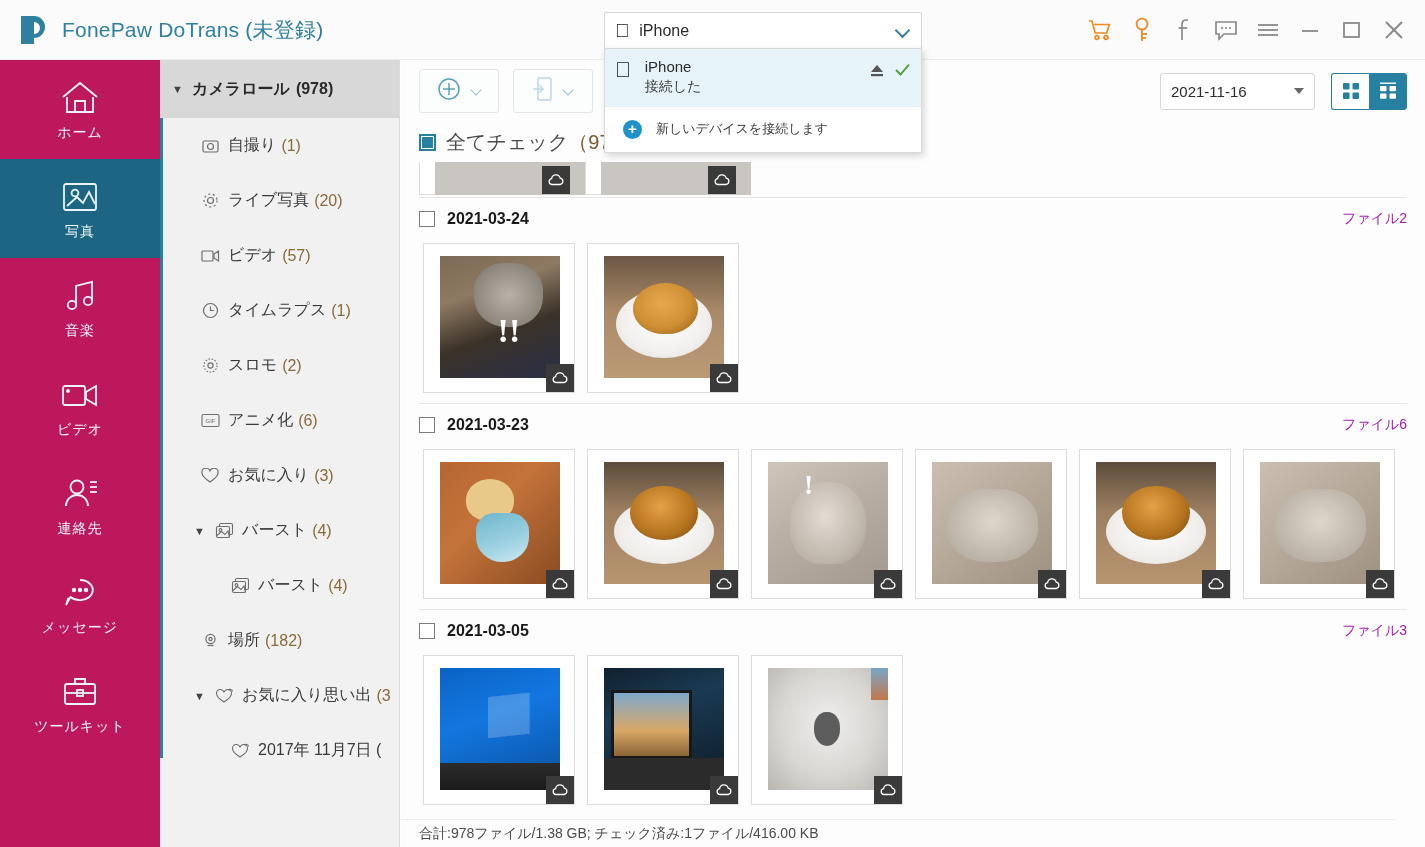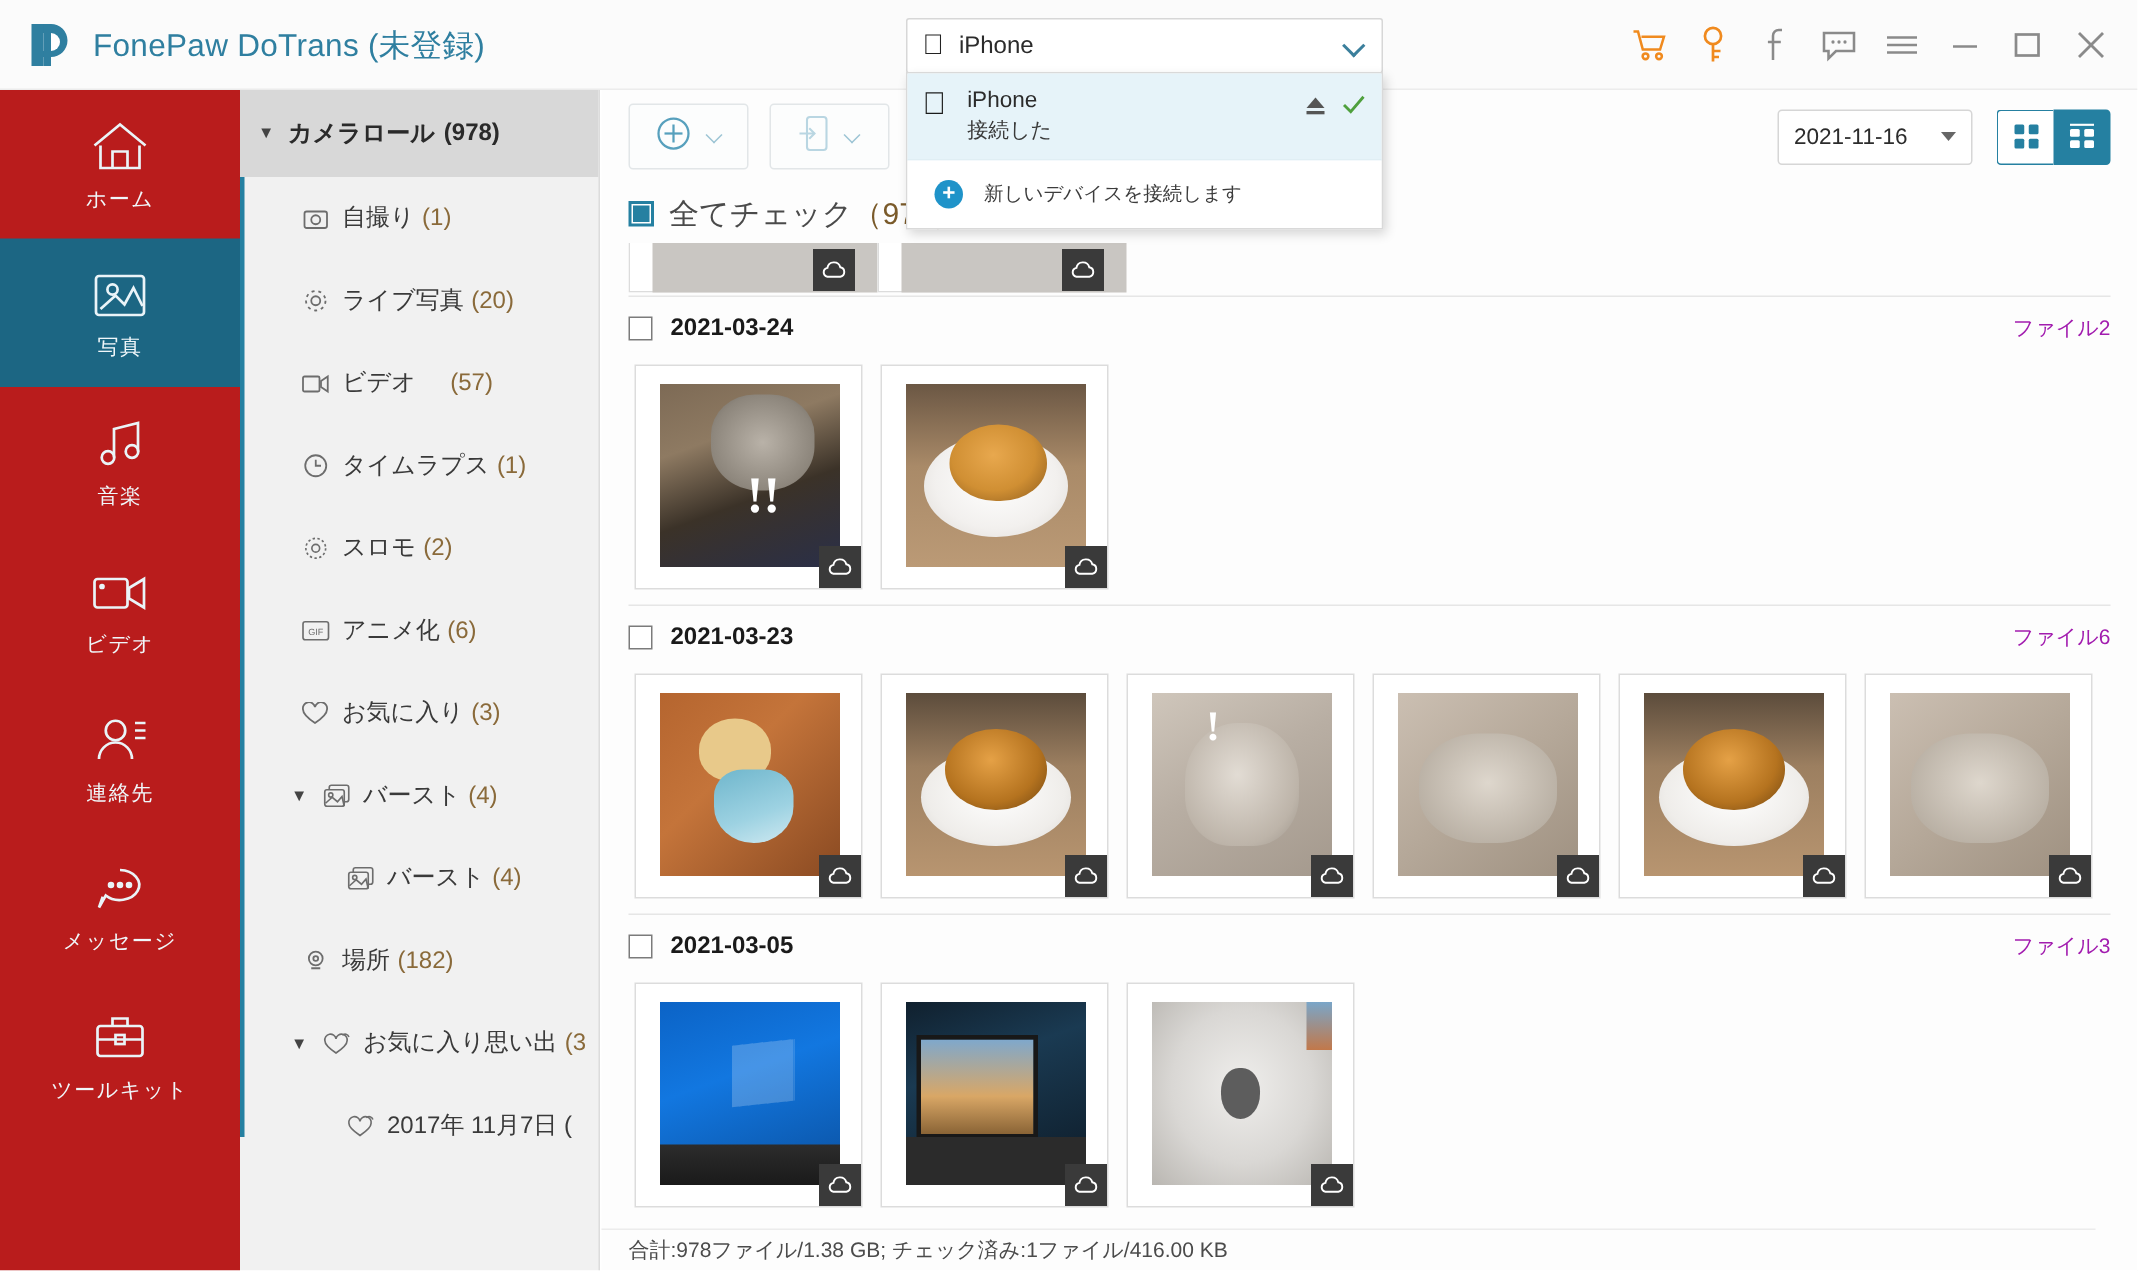--- a/index.html
+++ b/index.html
@@ -78,21 +78,21 @@
     display: flex; align-items: center; gap: 0px;
   }
   .wbtn {
     width: 42px; height: 46px; display: flex; align-items: center; justify-content: center;
   }
   .wbtn svg { display: block; }
 
   
   .leftnav {
     position: absolute; left: 0; top: 60px; width: 160px; height: 787px;
-    background: #b91c1c;
+    background: #be185d;
   }
   .nav-item {
     height: 99px; display: flex; flex-direction: column;
     align-items: center; justify-content: center; gap: 6px;
     color: #eaf4f8;
   }
   .nav-item.selected { background: #1c6683; }
   .nav-label { font-size: 14px; letter-spacing: 1px; color: #f0f7fa; }
   .nav-icon { height: 40px; display: flex; align-items: center; }
 
@@ -150,21 +150,21 @@
     width: 11px; height: 11px; position: relative;
   }
   .tb-btn .mini-chev::after {
     content: ""; position: absolute; left: 0; top: 0;
     width: 7px; height: 7px;
     border-right: 1.6px solid #9cc4d4; border-bottom: 1.6px solid #9cc4d4;
     transform: rotate(45deg);
   }
   .spacer { flex: 1; }
   .date-select {
-    height: 37px; width: 130px; border: 1px solid #d6d6d6; border-radius: 3px;
+    height: 37px; width: 155px; border: 1px solid #d6d6d6; border-radius: 3px;
     background: #fff; display: flex; align-items: center; padding: 0 10px;
     margin-right: 16px;
   }
   .date-text { flex: 1; font-size: 15px; color: #2c2c2c; }
   .tri-down {
     width: 0; height: 0; border-left: 5px solid transparent;
     border-right: 5px solid transparent; border-top: 6px solid #666;
   }
   .view-toggle { display: flex; height: 37px; }
   .vt {
@@ -538,21 +538,21 @@
     </div>
 
     <div class="tree-item indent-1">
       <span class="ticon">
         <svg width="19" height="14" viewBox="0 0 19 14" fill="none" stroke="#6d6d6d" stroke-width="1.2">
           <rect x="1" y="2" width="11" height="10" rx="1"></rect>
             <path d="M13 5 L17.5 2 V12 L13 9 Z"></path>
         </svg>
       </span>
       <span class="tlabel">ビデオ</span>
-      <span class="tcount" style="margin-left:23px">(57)</span>
+      <span class="tcount" style="margin-left:5px">(57)</span>
     </div>
 
     <div class="tree-item indent-1">
       <span class="ticon">
         <svg width="17" height="17" viewBox="0 0 17 17" fill="none" stroke="#6d6d6d" stroke-width="1.2">
           <circle cx="8.5" cy="8.5" r="7"></circle>
             <path d="M8.5 4.5 V8.5 H12"></path>
         </svg>
       </span>
       <span class="tlabel">タイムラプス</span>

